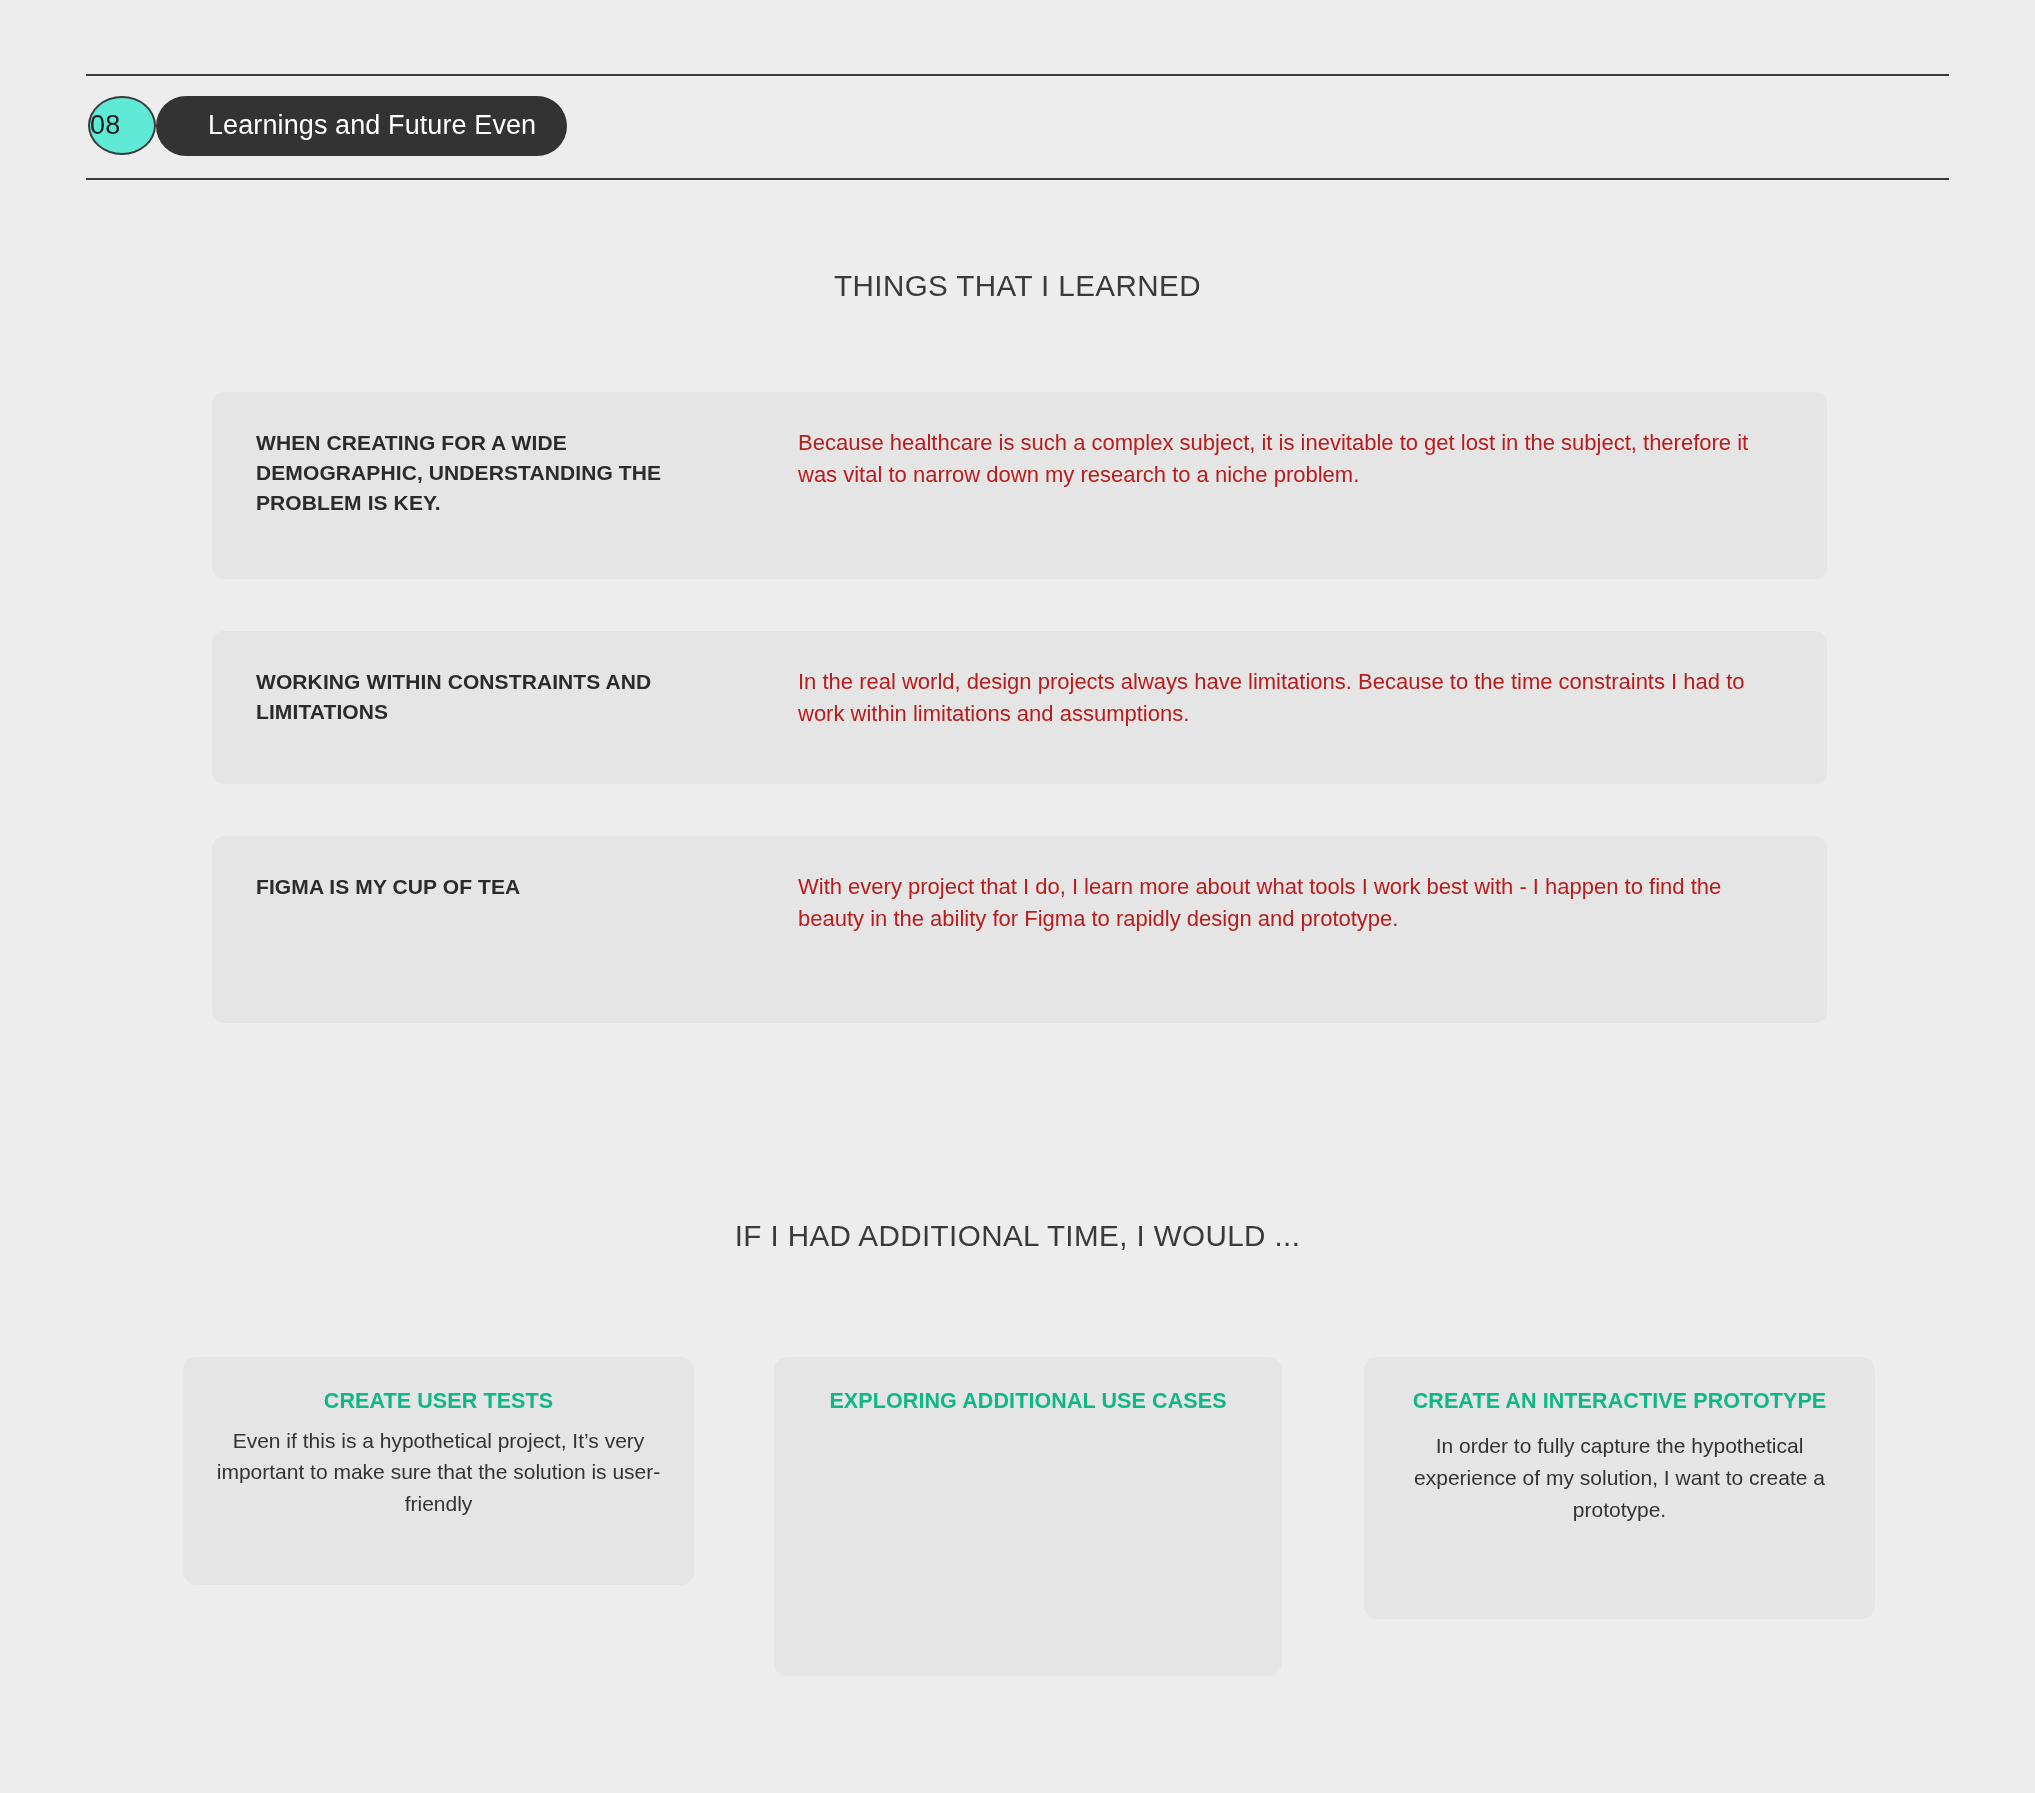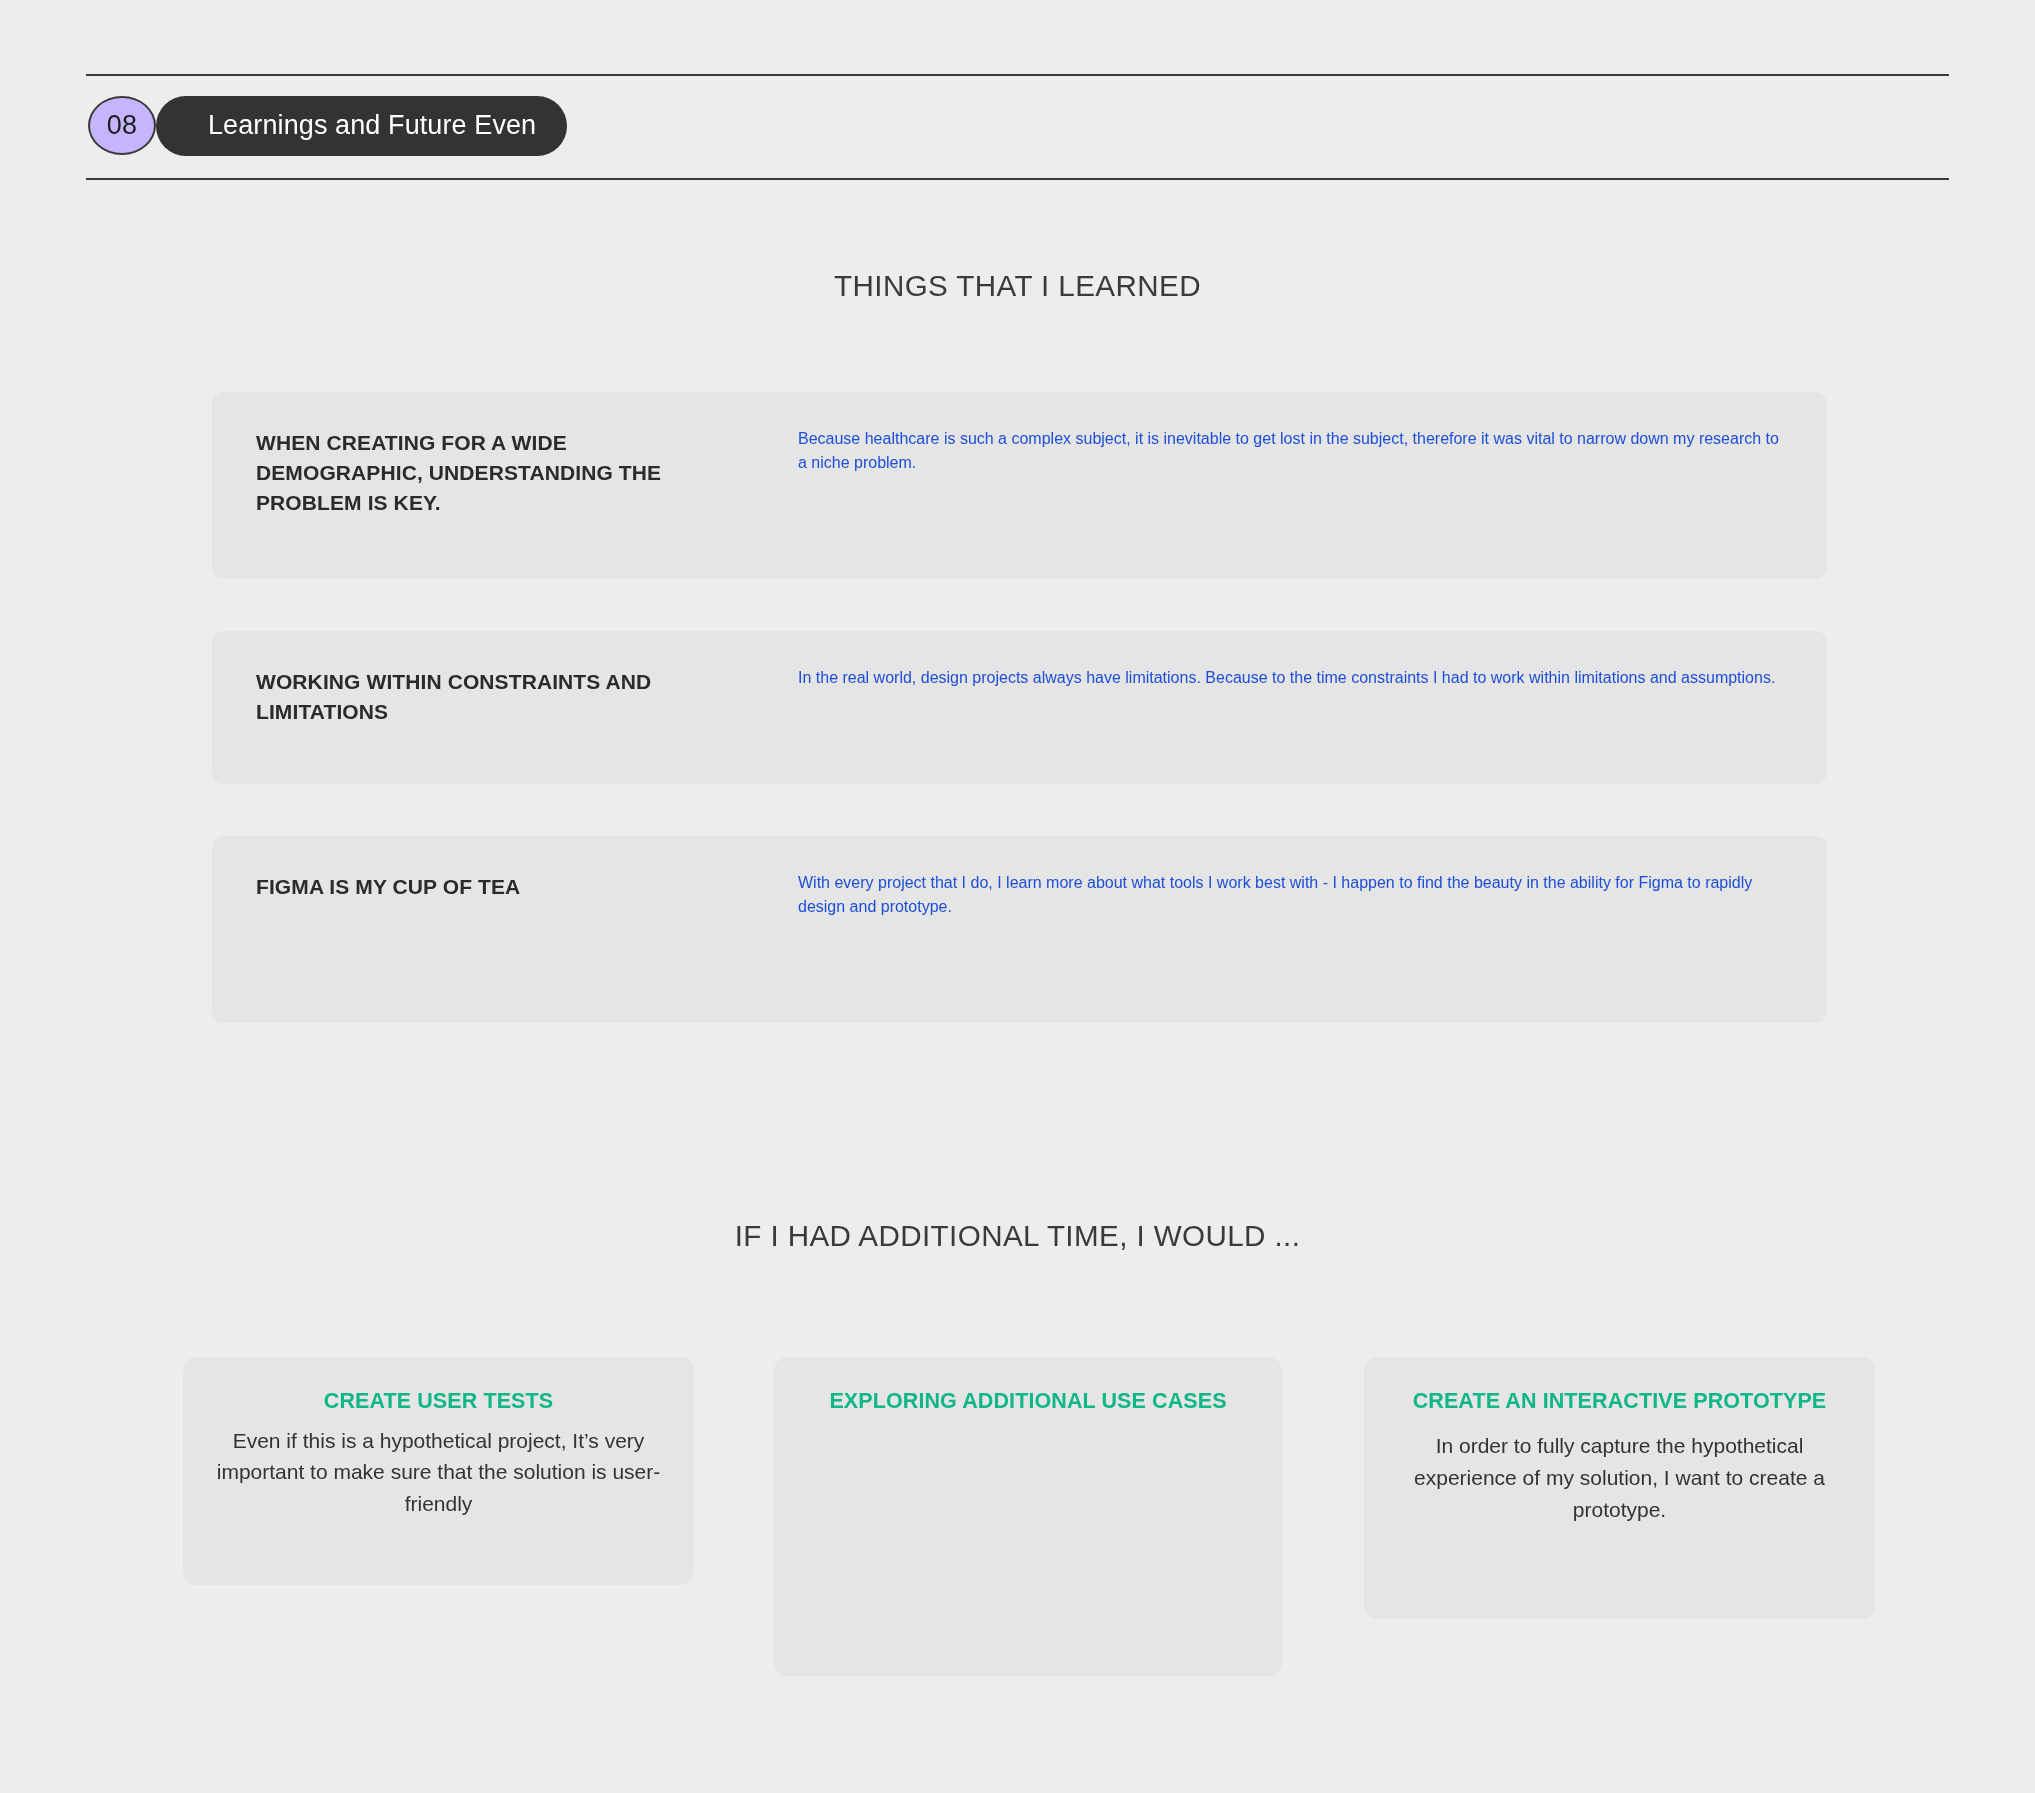--- a/index.html
+++ b/index.html
@@ -35,25 +35,25 @@
   .rule-bottom { top: 104px; }
 
   .header-badge {
     position: absolute;
     left: 2px;
     top: 22px;
     width: 68px;
     height: 59px;
     border: 2px solid #3a3a3a;
     border-radius: 50%;
-    background: #c4b5fd;
+    background: #5eead4;
     z-index: 2;
     display: flex;
     align-items: center;
-    justify-content: center;
+    justify-content: flex-start;
     box-sizing: border-box;
   }
   .header-badge-num {
     font-size: 27px;
     font-weight: 400;
     color: #1e1e1e;
     letter-spacing: 0.3px;
     line-height: 1;
   }
 
@@ -113,24 +113,24 @@
     flex: 0 0 457px;
     font-size: 21px;
     font-weight: bold;
     line-height: 1.42;
     color: #2b2b2b;
     letter-spacing: 0.1px;
     padding-top: 1.3px;
   }
   .learn-body {
     flex: 1;
-    font-size: 16px;
+    font-size: 22px;
     font-weight: 400;
     line-height: 1.47;
-    color: #1d4ed8;
+    color: #b91c1c;
     padding-left: 85px;
   }
 
   
   .future-card {
     position: absolute;
     background: #e5e5e5;
     border-radius: 13.4px;
     box-sizing: border-box;
     padding: 29.6px 23px 27px 23px;

